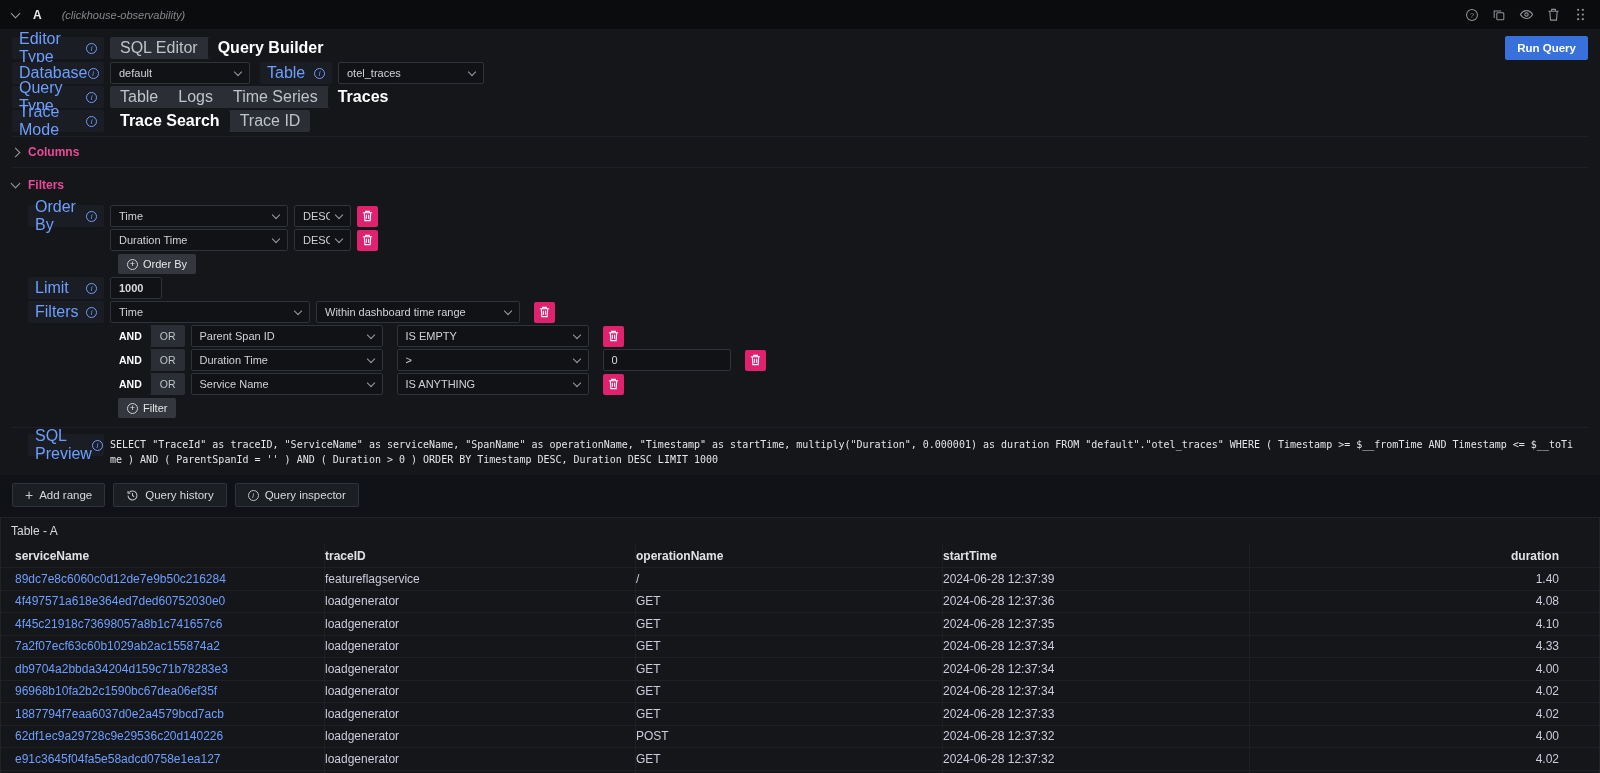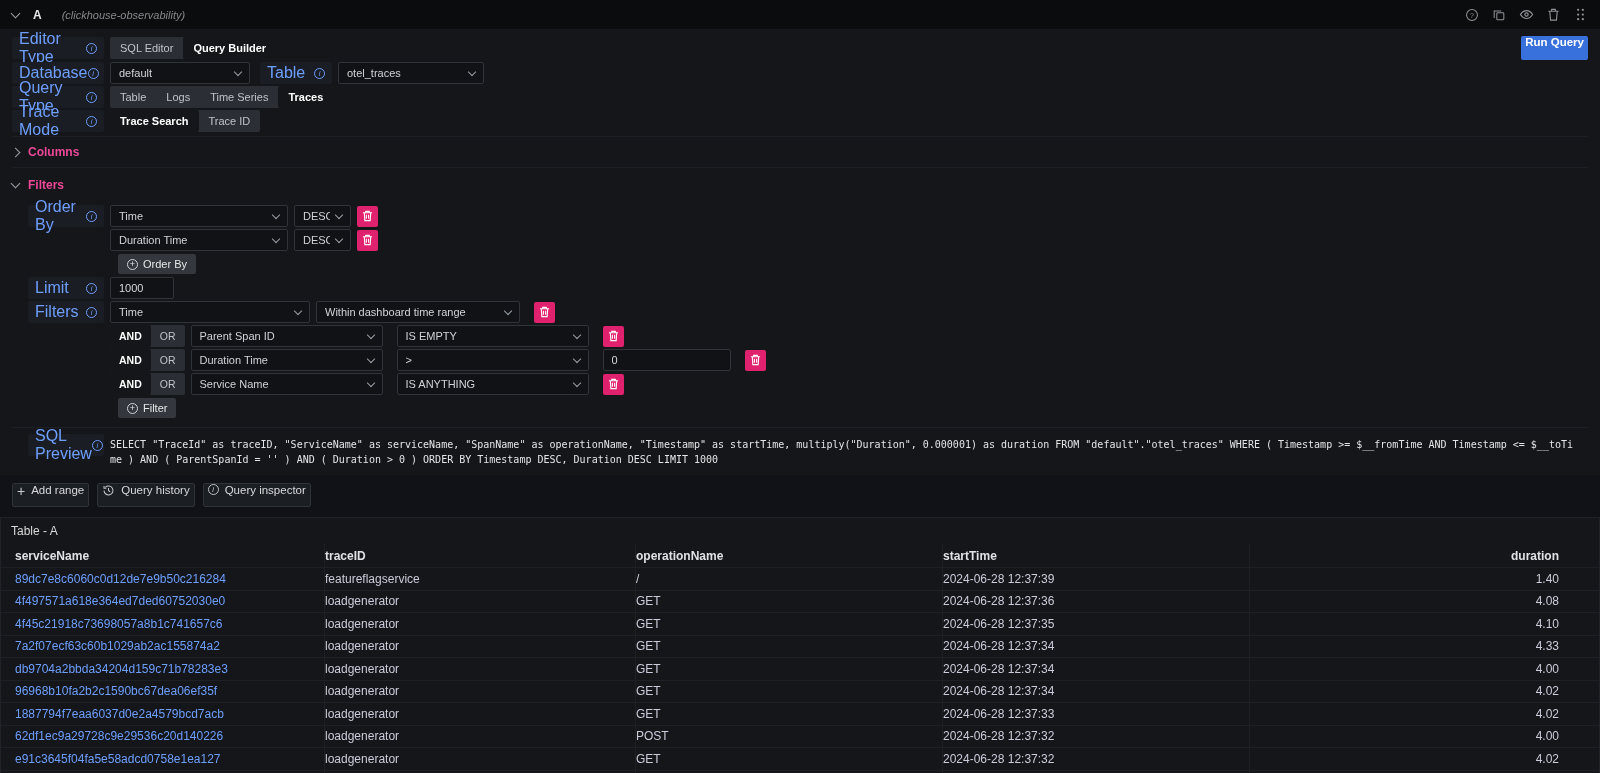--- a/index.html
+++ b/index.html
@@ -26,21 +26,21 @@
     font-size:16px;width:92px}
   .field-label.inner{width:76px;margin-left:16px}
   .field-label.w2{width:72px}
   .info-icon{width:11px;height:11px;border:1px solid currentColor;border-radius:50%;
     display:inline-flex;align-items:center;justify-content:center;font-size:7.5px;
     font-style:italic;flex:none}
   .info-icon::after{content:"i"}
 
   .radio-group{display:inline-flex;background:#2b2e34;border-radius:2px;height:22px;
     flex:none;padding:0}
-  .radio-opt{padding:0 10px;line-height:22px;color:#bfc4cb;font-size:11px;border-radius:2px;
+  .radio-opt{padding:0 10px;line-height:22px;color:#bfc4cb;font-size:16px;border-radius:2px;
     cursor:pointer;white-space:nowrap}
   .radio-opt.selected{background:#14161a;color:#fff;font-weight:700}
   .radio-opt.mini{padding:0 9px;font-weight:700;font-size:10.5px}
   .radio-opt.mini:not(.selected){font-weight:400}
 
   .select{display:inline-flex;align-items:center;height:22px;background:#101216;
     border:1px solid #2f333a;border-radius:2px;padding:0 8px;color:#d0d3d7;
     font-size:11px;flex:none;gap:6px;cursor:pointer}
   .select .val{overflow:hidden;white-space:nowrap}
   .caret{margin-left:auto;width:6px;height:6px;border-right:1.5px solid #9aa0a6;
@@ -64,21 +64,21 @@
     padding:3px 0;margin:4px 0 2px}
   .sect-filters{padding-top:3px;border-bottom:1px solid #1d2026;padding-bottom:6px;margin-bottom:4px}
   .indent{margin-left:98px}
 
   .sql-row{display:flex;align-items:flex-start;gap:6px;margin-top:6px}
   .sql-text{font-family:"DejaVu Sans Mono",monospace;font-size:10px;line-height:15px;
     color:#e4e5e7;word-break:break-all;flex:1;padding-top:3px;padding-right:10px}
 
   
   .footer-row{display:flex;gap:8px;padding:8px 12px 10px;background:#111217}
-  .sec-btn{display:inline-flex;align-items:flex-start;gap:6px;height:24px;padding:0 4px;
+  .sec-btn{display:inline-flex;align-items:center;gap:6px;height:24px;padding:0 12px;
     background:#1b1e23;border:1px solid #2f333a;border-radius:2px;color:#d8d9da;
     font-size:11.5px;cursor:pointer}
   .plus-glyph{font-size:14px;line-height:1;color:#c8cbd0}
   .gr-icon{display:inline-flex;align-items:center;justify-content:center;color:#c0c3c8}
 
   
   .panel{background:#141619;border:1px solid #1f2226;height:288px;overflow:hidden}
   .panel-title{height:26px;display:flex;align-items:center;padding:0 10px;font-size:12px;
     color:#d8d9da}
   .trow{display:grid;grid-template-columns:310px 311px 307px 307px 1fr;height:22.5px;
@@ -247,21 +247,21 @@
         <span class="plus-circle"></span>
         <span>Order By</span>
       </button>
     </div>
 
     <div class="erow">
       <div class="field-label inner">
         <span>Limit</span>
         <span class="info-icon"></span>
       </div>
-      <input class="tinput" style="width: 64px;" value="1000">
+      <input class="tinput" style="width: 52px; font-weight: bold;" value="1000">
     </div>
 
     <div class="erow">
       <div class="field-label inner">
         <span>Filters</span>
         <span class="info-icon"></span>
       </div>
       <div class="select" style="width:200px">
         <span class="val">Time</span>
         <span class="caret"></span>

